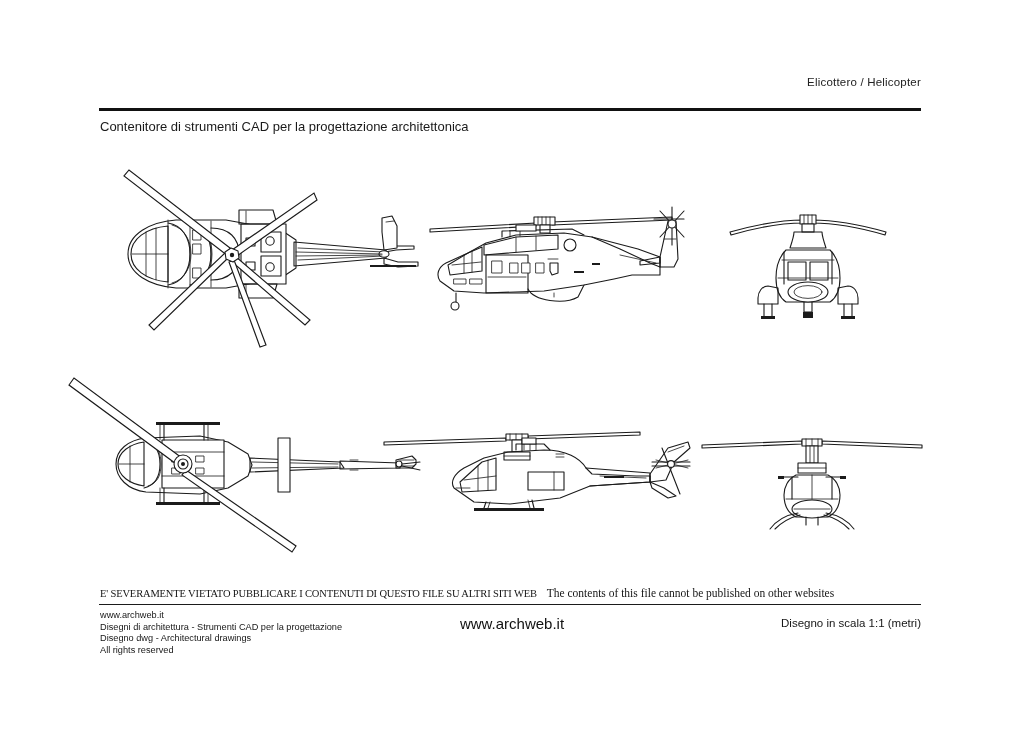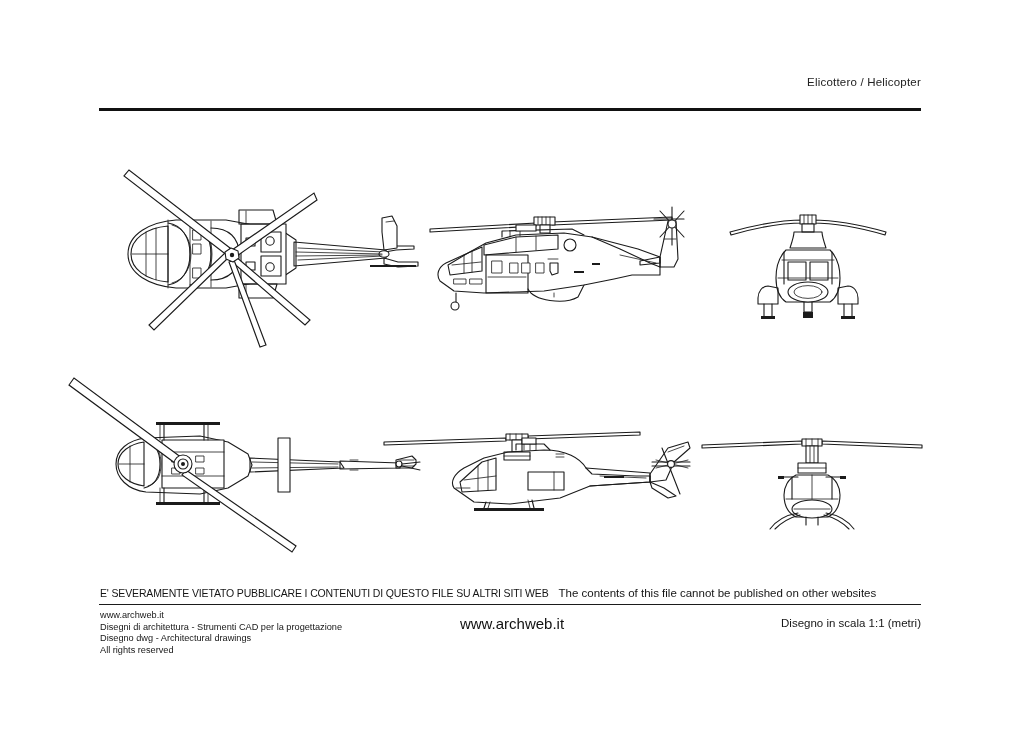--- a/index.html
+++ b/index.html
@@ -101,20 +101,21 @@
   
   .warn {
     position: absolute;
     left: 100px;
     top: 587px;
     width: 822px;
     font-size: 10.5px;
     color: #151515;
     white-space: nowrap;
     letter-spacing: -0.05px;
+    font-family: Liberation Serif, serif;
   }
   .warn .it { letter-spacing: -0.15px; }
   .warn .en { font-size: 11.5px; margin-left: 10px; letter-spacing: 0px; }
   .rule-thin {
     position: absolute;
     left: 99px;
     top: 604px;
     width: 822px;
     height: 1.4px;
     background: #1b1b1b;
@@ -152,20 +153,21 @@
 
 <div class="page">
 
   <div class="header">
 
 
     <div class="header-right">Elicottero  /  Helicopter</div>
   </div>
 
   <div class="rule-thick"></div>
+  <div class="subtitle">Contenitore di strumenti CAD per la progettazione architettonica</div>
 
   <div class="drawings">
 
     <div class="fig" style="left:98px; top:20px;">
       <svg width="320" height="175" viewBox="0 0 320 175">
 
         <path class="ln" d="M196 72 L288 80 L288 88 L196 96 Z"></path>
         <path class="ln-t" d="M200 78 L286 82 M200 90 L286 86"></path>
 
         <path class="ln" d="M286 88 L300 92 L320 92 L320 96 L300 97 L286 94 Z"></path>

